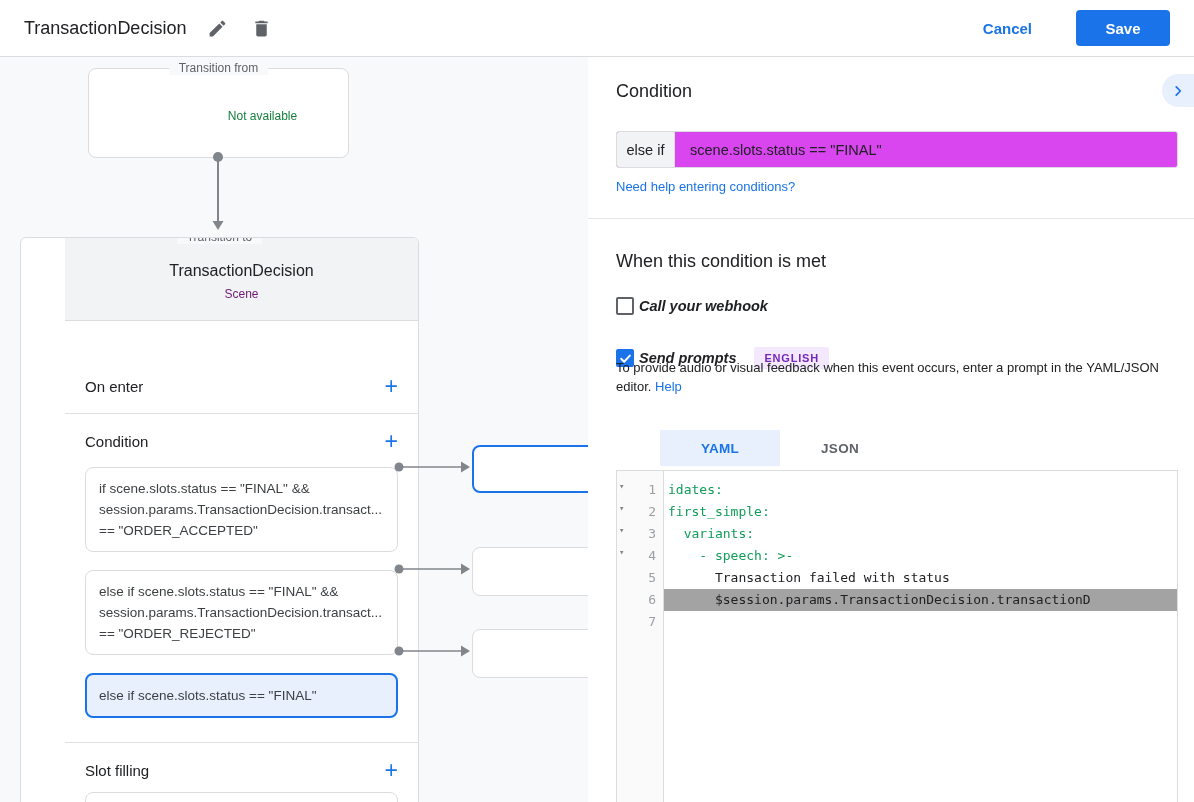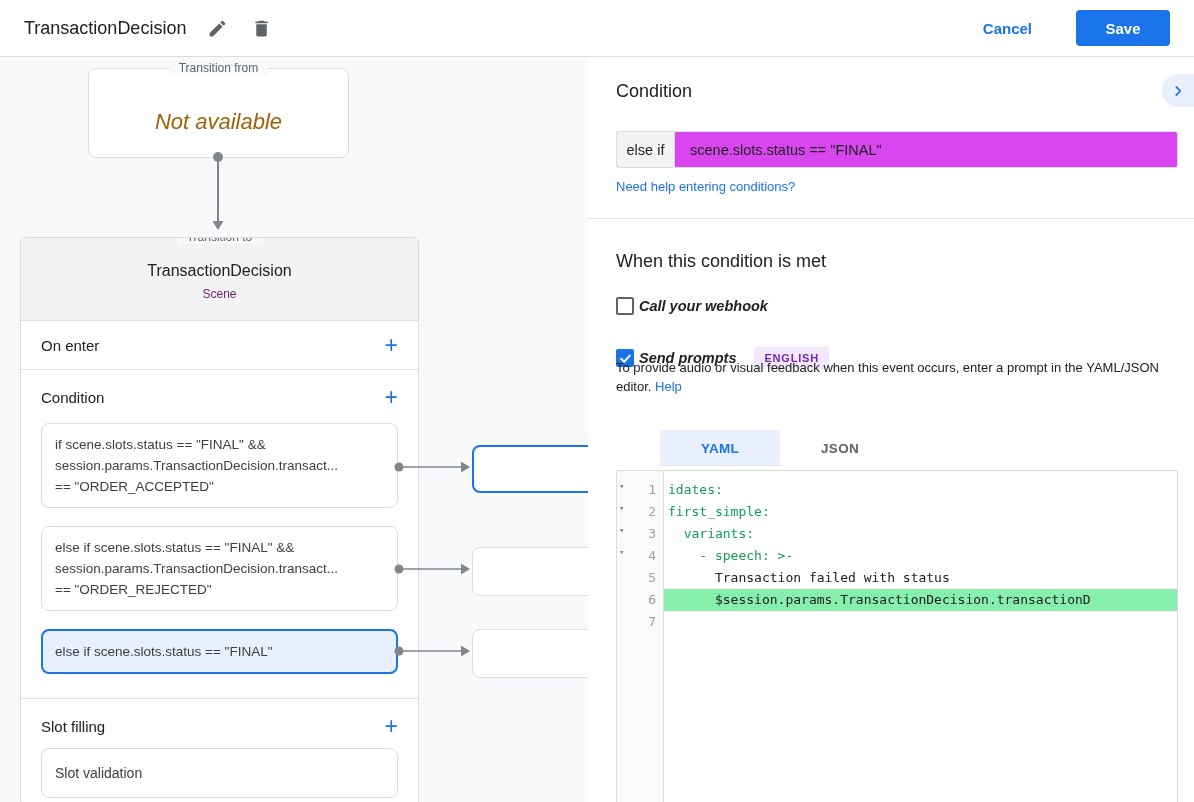--- a/index.html
+++ b/index.html
@@ -28,35 +28,35 @@
   .save-btn {
     background:#1a73e8; color:#fff; border:none; border-radius:4px;
     width:94px; height:36px; font-family:inherit; font-size:15px; font-weight:700; cursor:pointer;
   }
 
   
   .canvas {
     position:absolute; top:57px; left:0; width:588px; height:745px;
     background:#f7f9fa; overflow:hidden;
   }
-  .fieldset-box { position:absolute; background:#fff; border:1px solid #dadce0; border-radius:8px; }
+  .fieldset-box { position:absolute; background:#fff; border:1px solid #dadce0; border-radius:8px;padding-left:44px; }
   .legend {
     position:absolute; top:-8px; left:50%; transform:translateX(-50%);
     background:#f7f9fa; padding:0 10px; font-size:12px; color:#5f6368; white-space:nowrap;
   }
   .tfrom { left:88px; top:11px; width:261px; height:90px; }
-  .tfrom-value { position:absolute; top:40px; width:100%; text-align:center; font-size:22px; color:#a16207;font-style:italic; }
+  .tfrom-value { position:absolute; top:40px; width:100%; text-align:center; font-size:12px; color:#15803d; }
 
   .scene-card { left:20px; top:180px; width:399px; height:570px; border-radius:6px; overflow:hidden; }
   .scene-card .legend { background:#f7f9fa; z-index:4; }
   .card-header { background:#f1f3f4; height:83px; border-bottom:1px solid #dadce0; text-align:center; }
   .card-title { padding-top:24px; font-size:16px; color:#202124; }
   .card-subtitle { margin-top:7px; font-size:12px; color:#701a75; }
 
-  .row { display:flex; align-items:center; height:49px; padding:0 20px; border-bottom:1px solid #e0e0e0; }
+  .row { display:flex; align-items:center; height:55px; padding:0 20px; border-bottom:1px solid #e0e0e0;margin-top:38px; }
   .row-label { font-size:15px; color:#202124; flex:1; }
   .plus { color:#1a73e8; font-size:23px; font-weight:300; line-height:1; cursor:pointer; }
 
   .section-head { display:flex; align-items:center; padding:16px 20px 10px 20px; }
   .section-condition { border-bottom:1px solid #e0e0e0; padding-bottom:24px; }
 
   .cond-box {
     margin:4px 20px 0 20px; background:#fff; border:1px solid #dadce0; border-radius:8px;
     padding:10px 13px; font-size:13.5px; line-height:21px; color:#3c4043; cursor:pointer;
   }
@@ -123,21 +123,21 @@
     position:absolute; left:28px; top:413px; width:562px; height:333px;
     border:1px solid #dadce0; display:flex; background:#fff;
     font-family:"DejaVu Sans Mono",monospace; font-size:13px;
   }
   .gutter { width:47px; background:#fafafa; border-right:1px solid #ddd; padding-top:8px; }
   .gutter-row { height:22px; position:relative; }
   .fold { position:absolute; left:2px; top:2px; font-size:9px; color:#80868b; cursor:pointer; }
   .lnum { display:block; text-align:right; padding-right:7px; color:#9aa0a6; line-height:22px; }
   .code { flex:1; padding-top:8px; overflow:hidden; cursor:text; }
   .code-line { height:22px; line-height:22px; white-space:pre; padding-left:4px; color:#202124; }
-  .code-line.hl { background:#86efac; }
+  .code-line.hl { background:#a3a3a3; }
   .tok-key { color:#0f9d58; }
 </style>
 </head>
 <body>
 
 <div class="topbar">
   <span class="topbar-title">TransactionDecision</span>
   <span class="icon-btn">
     <svg width="21" height="21" viewBox="0 0 24 24" fill="currentColor">
         <path d="M3 17.25V21h3.75L17.81 9.94l-3.75-3.75L3 17.25zM20.71 7.04c.39-.39.39-1.02 0-1.41l-2.34-2.34a.9959.9959 0 0 0-1.41 0l-1.83 1.83 3.75 3.75 1.83-1.83z"></path>

